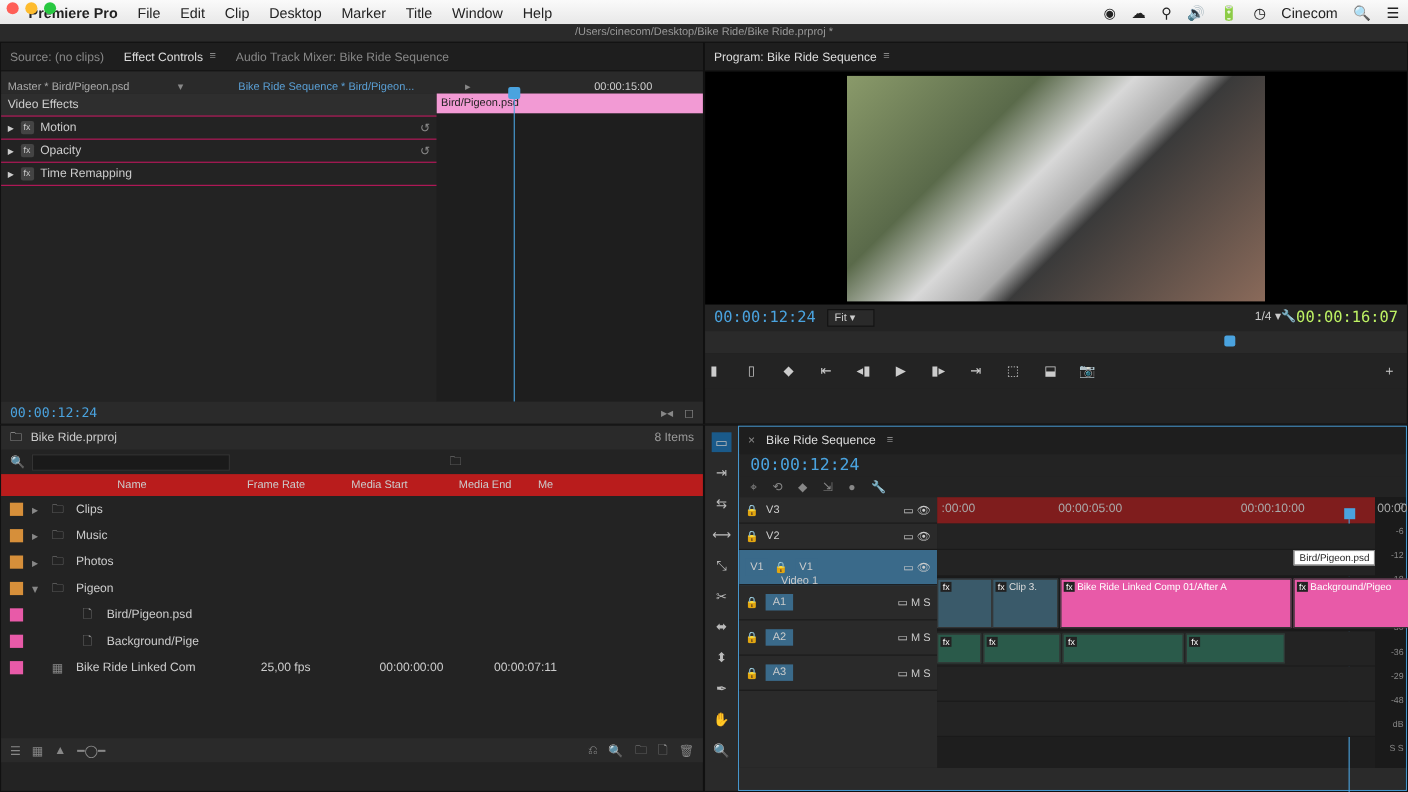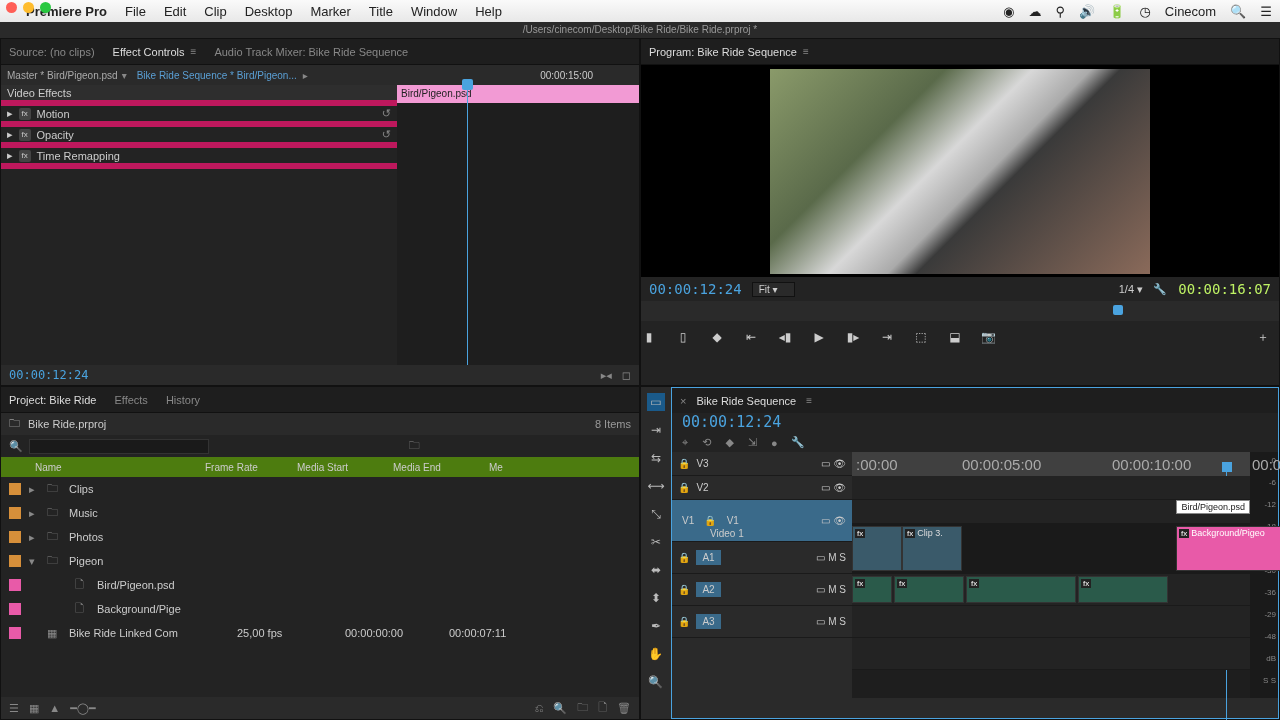--- a/index.html
+++ b/index.html
@@ -11,57 +11,57 @@
 .tl.r{background:#ff5f57}.tl.y{background:#febc2e}.tl.g{background:#28c840}
 .titlebar { height:16px; background:#2a2a2a; color:#999; text-align:center; font-size:10px; line-height:16px; }
 .workspace { display:grid; grid-template-columns:640px 640px; grid-template-rows:348px 334px; }
 .panel { background:#232323; border:1px solid #111; position:relative; }
 .tabs { height:26px; background:#1e1e1e; display:flex; align-items:center; padding:0 8px; gap:18px; font-size:11px; color:#888; border-bottom:1px solid #111; }
 .tabs .tab.active { color:#ddd; }
 .tabs .tab { display:flex; gap:6px; align-items:center; }
 .burger { font-size:10px; color:#888; }
 
 
-.ec-head { height:20px; background:#2a2a2a; display:flex; align-items:center; padding:0 6px; font-size:10px; }
+.ec-head { height:20px; background:#2a2a2a; display:flex; align-items:flex-end; padding:0 6px; font-size:10px;gap:40px; }
 .ec-head .master { color:#aaa; }
 .ec-head .seqlink { color:#5a9fd4; margin-left:6px; }
 .ec-head .tc { margin-left:auto; margin-right:40px; color:#ccc; }
 .ec-body { display:flex; height:calc(100% - 66px); }
 .ec-tree { width:396px; background:#232323; }
-.ec-tree .row { height:21px; display:flex; align-items:center; padding:0 6px; gap:6px; border-bottom:6px solid #be185d; }
+.ec-tree .row { height:21px; display:flex; align-items:center; padding:0 6px; gap:6px; border-bottom:1px solid #be185d; }
 .ec-tree .section { background:#2e2e2e; color:#ccc; font-weight:500; }
 .fx { width:12px; height:12px; background:#444; border-radius:2px; font-size:8px; text-align:center; line-height:12px; }
 .reset { margin-left:auto; color:#888; }
 .ec-graph { flex:1; background:#1e1e1e; position:relative; }
 .clipbar { position:absolute; top:0; left:0; right:0; height:18px; background:#f29ad4; color:#222; font-size:10px; padding:0 4px; line-height:18px; }
 .playhead-ec { position:absolute; top:0; bottom:0; left:70px; width:1px; background:#4aa3df; }
 .playhead-ec:before { content:''; position:absolute; top:-6px; left:-5px; width:11px; height:11px; background:#4aa3df; border-radius:2px; }
 .ec-foot { height:20px; background:#2a2a2a; display:flex; align-items:center; padding:0 8px; }
 .ec-foot .tc { color:#4aa3df; font-family:monospace; font-size:12px; }
 .ec-foot .icons { margin-left:auto; display:flex; gap:10px; color:#888; }
 
 
 .program .viewer { height:212px; background:#000; display:flex; justify-content:center; align-items:center; }
 .viewer .imgph { width:380px; height:205px; background:linear-gradient(135deg,#8a9a6a 0%,#5a6a4a 30%,#d8d8d8 45%,#aaa 55%,#3a3a3a 60%,#8a6a5a 100%); position:relative; }
 .prog-info { height:24px; display:flex; align-items:center; padding:0 8px; background:#232323; }
 .prog-info .tc { color:#4aa3df; font-family:monospace; font-size:14px; font-weight:500; }
 .prog-info select,.fitsel { background:#2a2a2a; color:#ccc; border:1px solid #111; font-size:10px; padding:1px 16px 1px 6px; margin-left:10px; }
-.prog-info .right { margin-left:auto; display:flex; gap:11px; align-items:center; }
+.prog-info .right { margin-left:auto; display:flex; gap:0; align-items:flex-start; }
 .prog-ruler { height:20px; background:#2a2a2a; position:relative; }
 .prog-ruler .ph { position:absolute; top:4px; left:74%; width:10px; height:10px; background:#4aa3df; border-radius:2px; }
 .transport { height:32px; background:#232323; display:flex; align-items:center; justify-content:center; gap:18px; color:#ccc; font-size:12px; }
 .transport .btn { width:16px; text-align:center; cursor:pointer; }
 .transport .add { margin-left:auto; margin-right:8px; }
 
 
 .project .toolbar { height:22px; background:#2a2a2a; display:flex; align-items:center; padding:0 8px; gap:8px; }
 .project .search { height:22px; background:#232323; display:flex; align-items:center; padding:0 8px; }
 .project .search input { background:#1a1a1a; border:1px solid #333; color:#ccc; font-size:10px; padding:1px 4px; margin-left:6px; width:180px; }
 .project .items { margin-left:auto; color:#999;padding-left:28px; }
-.proj-cols { height:20px; background:#4d7c0f; display:flex; padding:0 10px 0 34px; color:#ccc; font-size:10px; align-items:center; }
+.proj-cols { height:20px; background:#b91c1c; display:flex; padding:0 10px 0 34px; color:#ccc; font-size:10px; align-items:center;text-align:center; }
 .proj-cols span:nth-child(1){width:170px}.proj-cols span:nth-child(2){width:92px}.proj-cols span:nth-child(3){width:96px}.proj-cols span:nth-child(4){width:96px}
 .proj-list { height:calc(100% - 112px); overflow:auto; background:#232323; }
 .proj-row { height:24px; display:flex; align-items:center; padding:0 8px; gap:8px; }
 .swatch { width:12px; height:12px; }
 .sw-orange{background:#d68f3a}.sw-pink{background:#e85aa8}
 .proj-row .arrow { width:10px; color:#888; }
 .proj-row .icon { width:14px; color:#888; }
 .proj-row .name { width:160px; }
 .proj-row .c2{width:100px}.proj-row .c3{width:96px}.proj-row .c4{width:96px}
 .proj-foot { height:22px; background:#2a2a2a; display:flex; align-items:center; padding:0 8px; gap:10px; color:#888; }
@@ -73,25 +73,25 @@
 .toolcol .tool.active { background:#1a5a8a; }
 .tl-main { flex:1; display:flex; flex-direction:column; border:1px solid #4aa3df; }
 .tl-head { height:26px; background:#1e1e1e; display:flex; align-items:center; padding:0 8px; gap:10px; }
 .tl-tc { height:20px; background:#232323; padding:0 10px; }
 .tl-tc .tc { color:#4aa3df; font-family:monospace; font-size:15px; font-weight:500; }
 .tl-toolbar { height:20px; background:#232323; display:flex; align-items:center; padding:0 10px; gap:14px; color:#888; }
 .tl-body { flex:1; display:flex; background:#232323; position:relative; }
 .track-headers { width:180px; background:#2a2a2a; }
 .th-row { display:flex; align-items:center; border-bottom:1px solid #1a1a1a; padding:0 6px; gap:6px; font-size:10px; }
 .th-v { height:24px; }
-.th-v1 { height:42px; background:#3a6a8a; }
+.th-v1 { height:32px; background:#3a6a8a; }
 .th-a { height:32px; }
 .th-a .label { background:#3a6a8a; padding:2px 6px; }
 .tl-tracks { flex:1; position:relative; background:#1e1e1e; }
-.tl-ruler { height:24px; background:#404040; position:relative; font-size:15px; color:#aaa; }
+.tl-ruler { height:24px; background:#7f1d1d; position:relative; font-size:11px; color:#aaa; }
 .tl-ruler span { position:absolute; top:4px; }
 .tl-ruler .ph { position:absolute; top:10px; left:370px; width:10px; height:10px; background:#4aa3df; }
 .tl-ruler .ph:after { content:''; position:absolute; top:10px; left:4px; width:1px; height:260px; background:#4aa3df; }
 .track { position:relative; border-bottom:1px solid #1a1a1a; }
 .track.v { height:24px; background:#232323; }
 .track.v1 { height:50px; background:#1a1a1a; }
 .track.a { height:32px; background:#232323; }
 .clip { position:absolute; top:2px; bottom:2px; border:1px solid #333; font-size:9px; padding:1px 2px; overflow:hidden; white-space:nowrap; }
 .clip.pink { background:#e85aa8; color:#fff; }
 .clip.vid { background:#3a5a6a; color:#ddd; }
@@ -227,25 +227,20 @@
     <span class="btn">▮▸</span>
     <span class="btn">⇥</span>
     <span class="btn">⬚</span>
     <span class="btn">⬓</span>
     <span class="btn">📷</span>
     <span class="btn add">＋</span>
   </div>
 </div>
 
 <div class="panel project">
-  <div class="tabs">
-    <span class="tab active">Project: Bike Ride</span>
-    <span class="tab">Effects</span>
-    <span class="tab">History</span>
-  </div>
   <div class="toolbar">
     <span>🗀</span>
     <span>Bike Ride.prproj</span>
     <span class="items">8 Items</span>
   </div>
   <div class="search">
     <span>🔍</span>
     <input style="">
     <span style="margin-left:200px;color:#888">🗀</span>
   </div>
@@ -395,31 +390,32 @@
         <div class="th-row th-a">
               <span>🔒</span>
               <span class="label">A3</span>
               <span style="margin-left:auto">▭ <span>M</span> <span>S</span></span>
             </div>
       </div>
       <div class="tl-tracks">
         <div class="tl-ruler">
           <span style="left:4px">:00:00</span>
           <span style="left:110px">00:00:05:00</span>
-          <span style="left:260px">00:00:10:00</span>
+          <span style="left:276px">00:00:10:00</span>
           <span style="left:400px">00:00:15</span>
           <div class="ph"></div>
         </div>
         <div class="track v"></div>
         <div class="track v">
           <div class="pigeon-label">Bird/Pigeon.psd</div>
         </div>
         <div class="track v1" id="v1row">
               <div class="clip vid" style="left: 0px; width: 50px;"><span class="fxb">fx</span></div>
               <div class="clip vid" style="left: 50px; width: 60px;"><span class="fxb">fx</span>Clip 3.</div>
+              <div class="clip pink" style="left: 112px; width: 210px;"><span class="fxb">fx</span>Bike Ride Linked Comp 01/After A</div>
               <div class="clip pink" style="left: 324px; width: 120px;"><span class="fxb">fx</span>Background/Pigeo</div>
             </div>
         <div class="track a">
           <div class="clip aud" style="left:0;width:40px"><span class="fxb">fx</span></div>
           <div class="clip aud" style="left:42px;width:70px"><span class="fxb">fx</span></div>
           <div class="clip aud" style="left:114px;width:110px"><span class="fxb">fx</span></div>
           <div class="clip aud" style="left:226px;width:90px"><span class="fxb">fx</span></div>
         </div>
         <div class="track a"></div>
         <div class="track a"></div>

